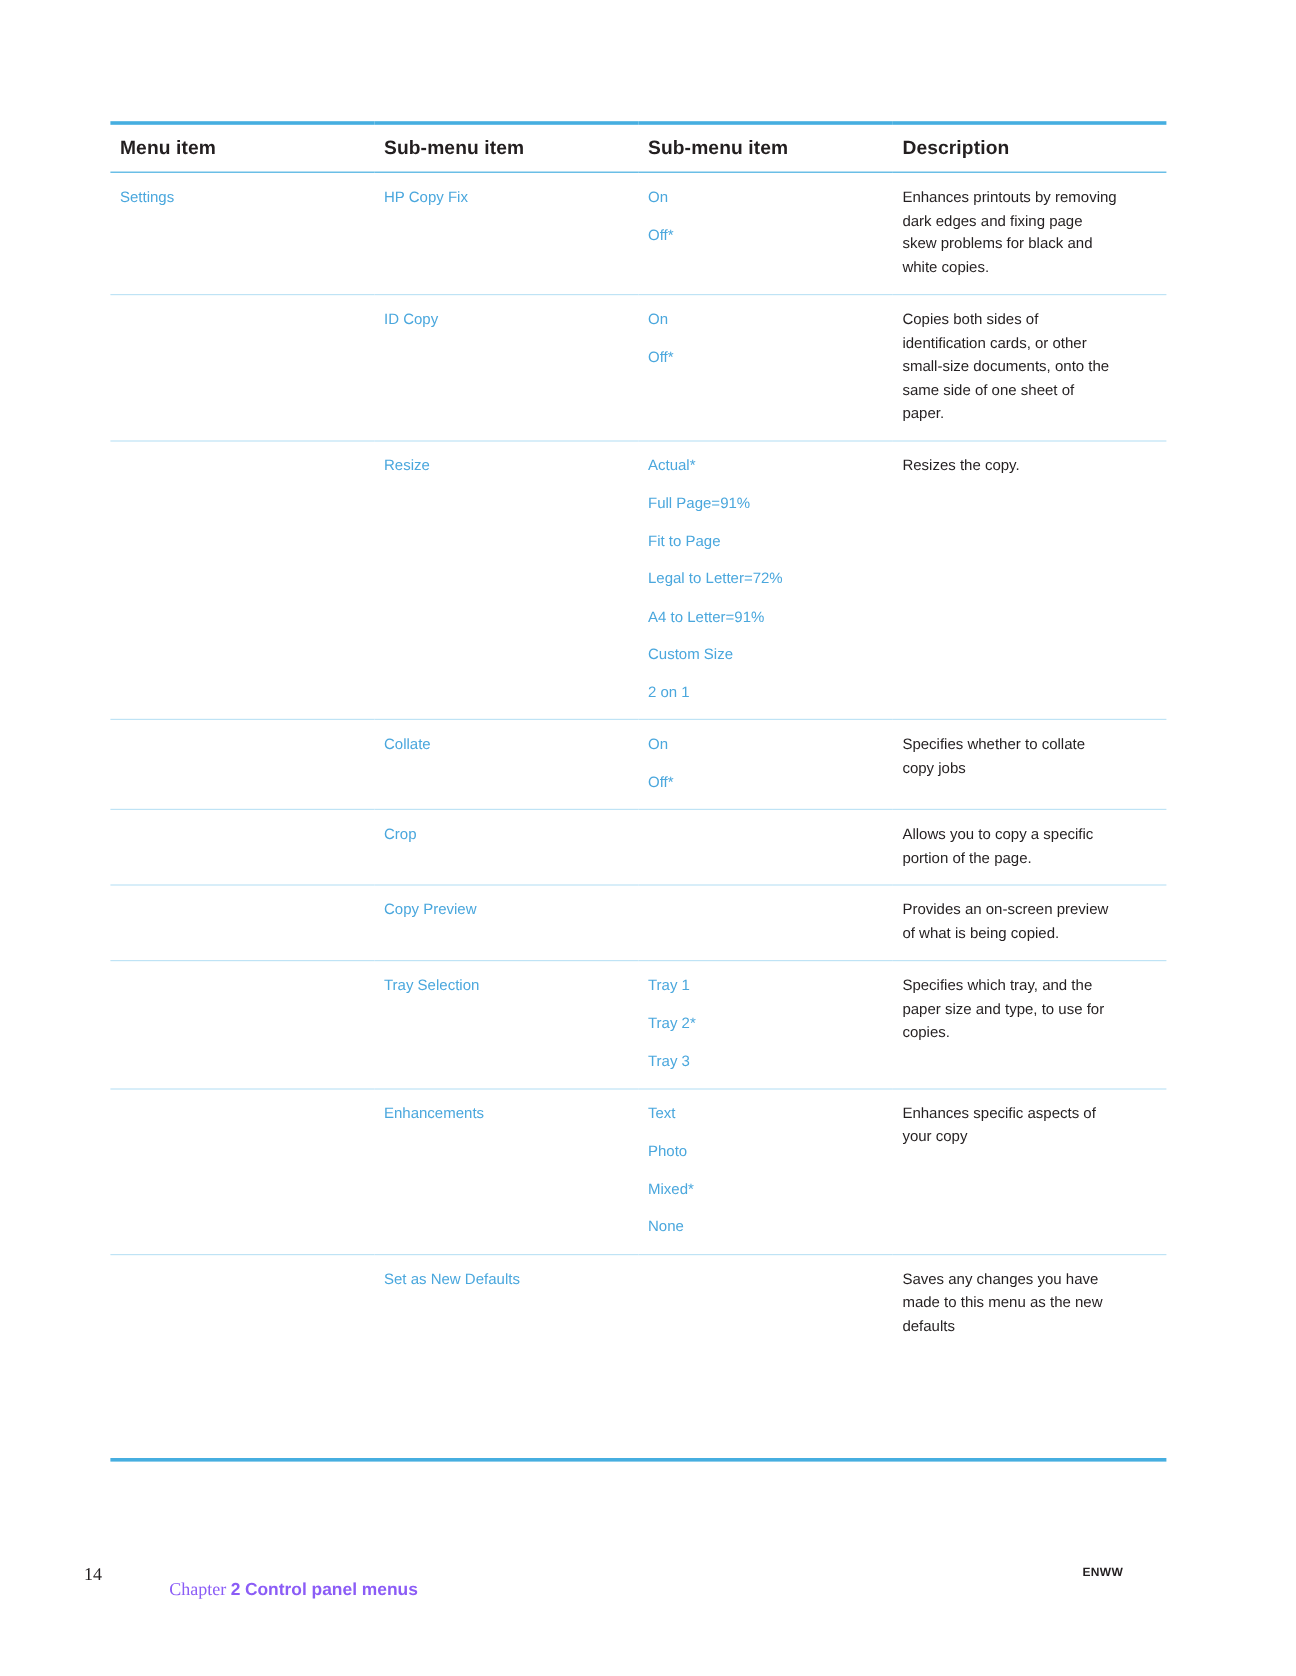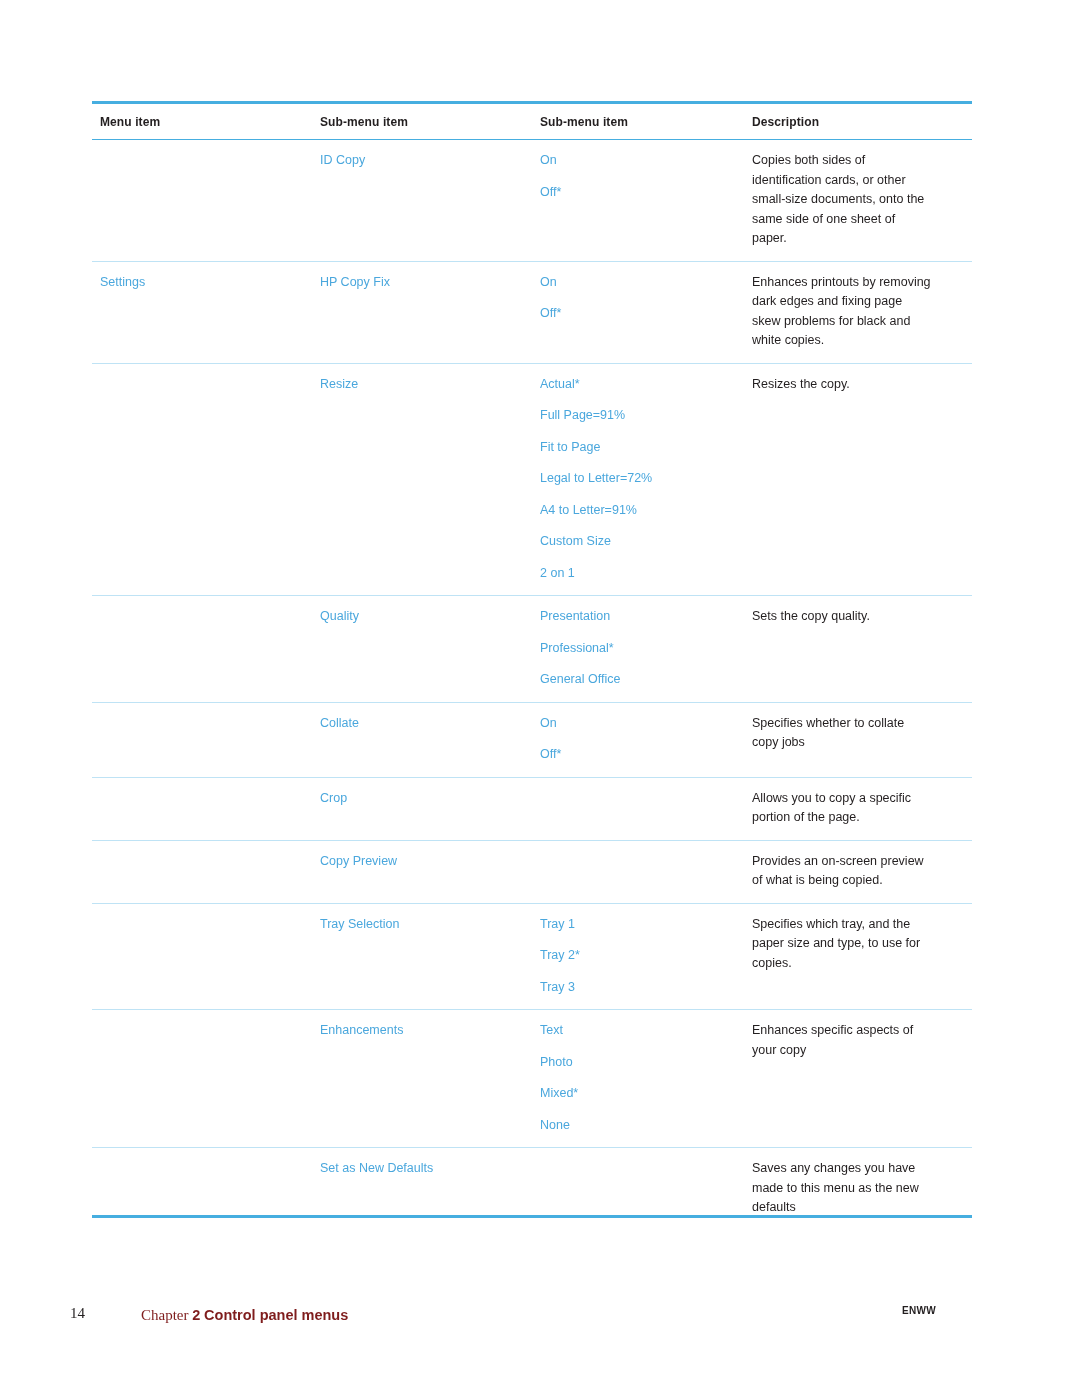--- a/index.html
+++ b/index.html
@@ -30,21 +30,21 @@
     width: 880px;
     table-layout: fixed;
   }
   table.menu-table col.c1 { width: 220px; }
   table.menu-table col.c2 { width: 220px; }
   table.menu-table col.c3 { width: 212px; }
   table.menu-table col.c4 { width: 228px; }
 
   thead th {
     text-align: left;
-    font-size: 12px;
+    font-size: 16px;
     font-weight: bold;
     color: #231f20;
     padding: 11px 8px 10px 8px;
     border-top: 3px solid #46aee0;
     border-bottom: 1px solid #46aee0;
     vertical-align: top;
     letter-spacing: 0.1px;
   }
   tbody td {
     vertical-align: top;
@@ -95,23 +95,23 @@
     position: absolute;
     left: 70px;
     top: 0;
     font-size: 15px;
     color: #231f20;
     font-family: "Liberation Serif", serif;
   }
   .footer .chapter {
     position: absolute;
     left: 141px;
-    top: 2px;
+    top: 12px;
     font-size: 15px;
-    color: #7f1d1d;
+    color: #8b5cf6;
     font-family: "Liberation Serif", serif;
   }
   .footer .chapter .chap-word {
     font-family: "Liberation Serif", serif;
   }
   .footer .chapter .chap-title {
     font-family: "Liberation Sans", sans-serif;
     font-weight: bold;
     font-size: 14.5px;
   }
@@ -146,84 +146,70 @@
       <thead>
         <tr>
           <th>Menu item</th>
           <th>Sub-menu item</th>
           <th>Sub-menu item</th>
           <th>Description</th>
         </tr>
       </thead>
       <tbody id="table-body">
           <tr>
+            <td class="menu-cell">
+              <span class="opt">Settings</span>
+            </td>
+            <td class="sub-cell">
+              <span class="opt">HP Copy Fix</span>
+            </td>
+            <td class="sub-cell">
+              <span class="opt">On</span>
+              <span class="opt">Off*</span>
+            </td>
+            <td class="desc-cell">
+              <span class="desc-line">Enhances printouts by removing</span>
+              <span class="desc-line">dark edges and fixing page</span>
+              <span class="desc-line">skew problems for black and</span>
+              <span class="desc-line">white copies.</span>
+            </td>
+          </tr>
+          <tr>
             <td class="menu-cell"></td>
             <td class="sub-cell">
               <span class="opt">ID Copy</span>
             </td>
             <td class="sub-cell">
               <span class="opt">On</span>
               <span class="opt">Off*</span>
             </td>
             <td class="desc-cell">
               <span class="desc-line">Copies both sides of</span>
               <span class="desc-line">identification cards, or other</span>
               <span class="desc-line">small-size documents, onto the</span>
               <span class="desc-line">same side of one sheet of</span>
               <span class="desc-line">paper.</span>
-            </td>
-          </tr>
-          <tr>
-            <td class="menu-cell">
-              <span class="opt">Settings</span>
-            </td>
-            <td class="sub-cell">
-              <span class="opt">HP Copy Fix</span>
-            </td>
-            <td class="sub-cell">
-              <span class="opt">On</span>
-              <span class="opt">Off*</span>
-            </td>
-            <td class="desc-cell">
-              <span class="desc-line">Enhances printouts by removing</span>
-              <span class="desc-line">dark edges and fixing page</span>
-              <span class="desc-line">skew problems for black and</span>
-              <span class="desc-line">white copies.</span>
             </td>
           </tr>
           <tr>
             <td class="menu-cell"></td>
             <td class="sub-cell">
               <span class="opt">Resize</span>
             </td>
             <td class="sub-cell">
               <span class="opt">Actual*</span>
               <span class="opt">Full Page=91%</span>
               <span class="opt">Fit to Page</span>
               <span class="opt">Legal to Letter=72%</span>
               <span class="opt">A4 to Letter=91%</span>
               <span class="opt">Custom Size</span>
               <span class="opt">2 on 1</span>
             </td>
             <td class="desc-cell">
               <span class="desc-line">Resizes the copy.</span>
-            </td>
-          </tr>
-          <tr>
-            <td class="menu-cell"></td>
-            <td class="sub-cell">
-              <span class="opt">Quality</span>
-            </td>
-            <td class="sub-cell">
-              <span class="opt">Presentation</span>
-              <span class="opt">Professional*</span>
-              <span class="opt">General Office</span>
-            </td>
-            <td class="desc-cell">
-              <span class="desc-line">Sets the copy quality.</span>
             </td>
           </tr>
           <tr>
             <td class="menu-cell"></td>
             <td class="sub-cell">
               <span class="opt">Collate</span>
             </td>
             <td class="sub-cell">
               <span class="opt">On</span>
               <span class="opt">Off*</span>

